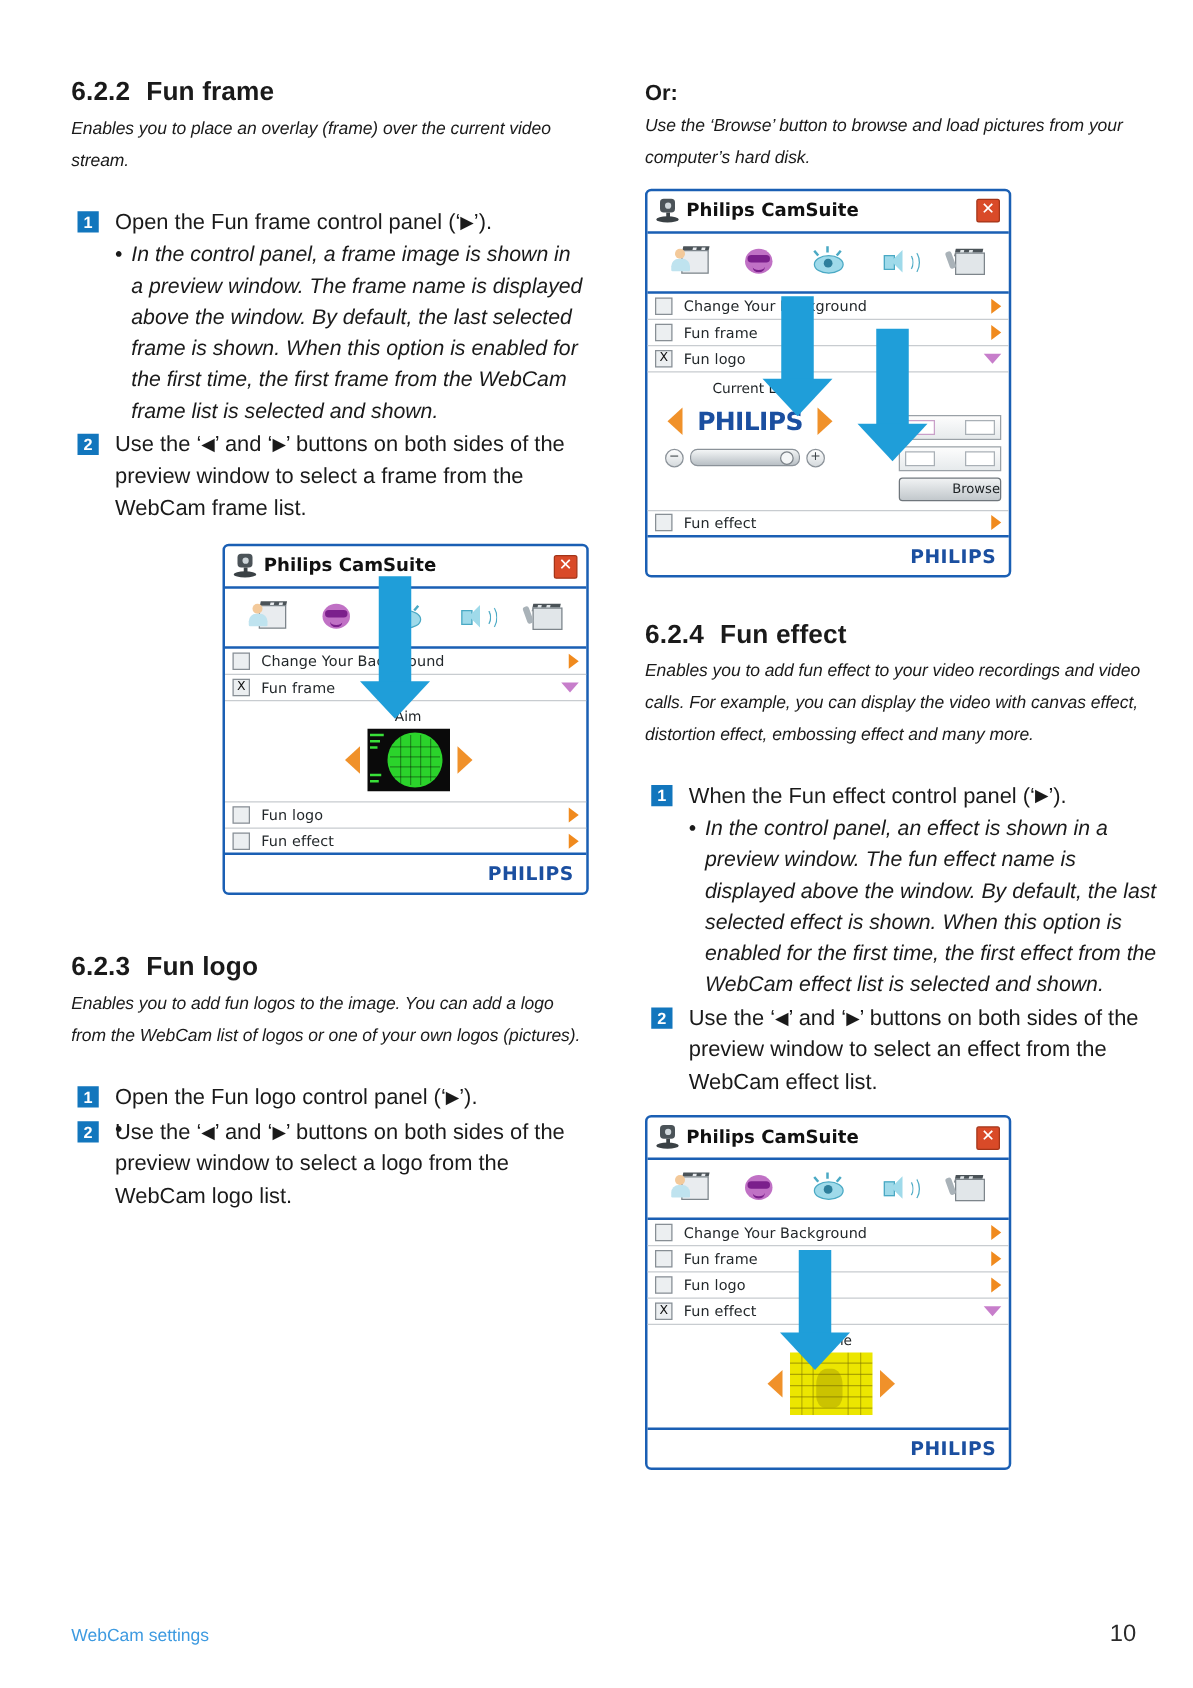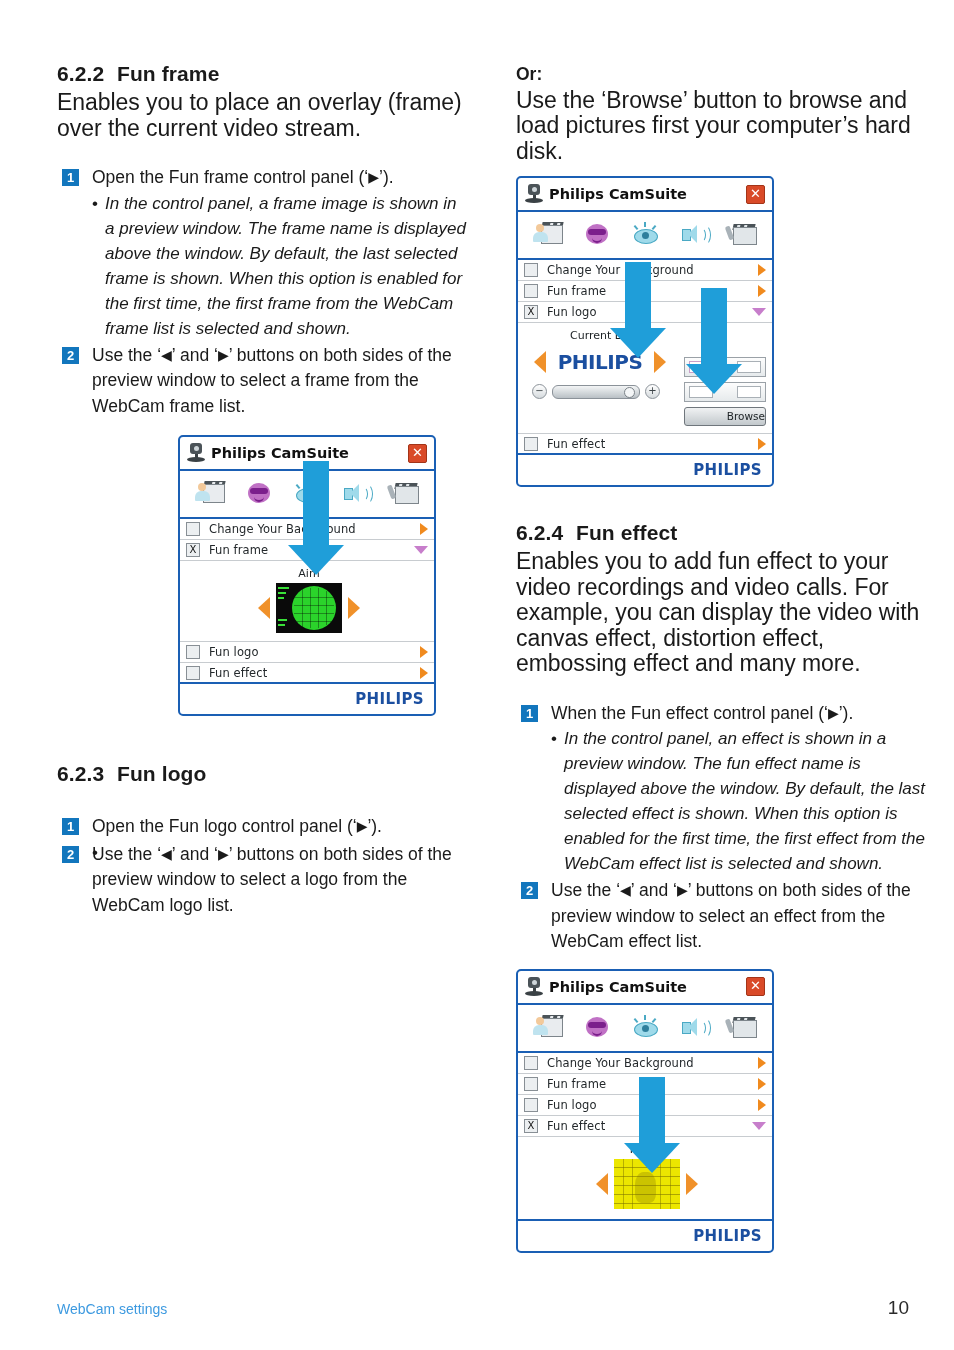--- a/index.html
+++ b/index.html
@@ -31,24 +31,25 @@
   h3.sec {
     font-size: 21px;
     font-weight: bold;
     margin: 0 0 4px 0;
     letter-spacing: 0.1px;
   }
   h3.sec .num { display: inline-block; min-width: 60px; }
   h3.sec .ttl { }
 
   p.body {
-    font-size: 23px;
+    font-size: 14px;
     line-height: 25.5px;
     margin: 0;
     letter-spacing: -0.05px;
+    font-style: italic;
   }
   p.bold-lead {
     font-size: 17.5px;
     font-weight: bold;
     margin: 0 0 0 0;
     line-height: 25.5px;
   }
   .spacer-sm { height: 22px; }
 
   
@@ -85,21 +86,21 @@
     left: 35px;
     top: 0px;
     font-style: normal;
   }
   .tri-r { font-size: 14px; vertical-align: 1px; }
   .tri-l { font-size: 14px; vertical-align: 1px; }
 
   
   .camsuite {
     position: absolute;
-    width: 258px;
+    width: 293px;
     background: #ffffff;
     border: 2px solid #1a5fb4;
     border-radius: 5px;
     box-sizing: border-box;
     font-family: "DejaVu Sans", sans-serif;
   }
   .cs-title {
     height: 34px;
     border-bottom: 2px solid #1a5fb4;
     display: flex;
@@ -623,38 +624,39 @@
         <span class="shaft" style="width:26px; height:86px;"></span>
         <span class="head" style="top:84px;"></span>
       </span>
     </div>
 
     <div style="height:46px"></div>
 
     <h3 class="sec">
       <span class="num">6.2.3</span><span class="ttl">Fun logo</span>
     </h3>
+    <p class="body">Enables you to add fun logos to the image. You can add a logo from the WebCam list of logos or one of your own logos (pictures).</p>
 
     <div class="spacer-sm"></div>
 
     <div class="step">
       <span class="badge">1</span><span><span>Open the Fun logo control panel (‘</span><span class="tri-r">▶</span><span>’).</span></span>
     </div>
     <div class="substep">
       <span class="dot">•</span>
     </div>
     <div class="step">
       <span class="badge">2</span><span><span>Use the ‘</span><span class="tri-l">◀</span><span>’ and ‘</span><span class="tri-r">▶</span><span>’ buttons on both sides of the preview window to select a logo from the WebCam logo list.</span></span>
     </div>
   </div>
 
   <div class="col col-right">
 
     <p class="bold-lead">Or:</p>
-    <p class="body">Use the ‘Browse’ button to browse and load pictures first your computer’s hard disk.</p>
+    <p class="body">Use the ‘Browse’ button to browse and load pictures from your computer’s hard disk.</p>
 
     <div style="height:12px"></div>
 
     <div class="camsuite" style="position:relative; margin-left:0px;">
       <div class="cs-title">
         <span class="cs-cam-icon">
           <span class="head"></span>
             <span class="lens"></span>
             <span class="stem"></span>
             <span class="base"></span>

